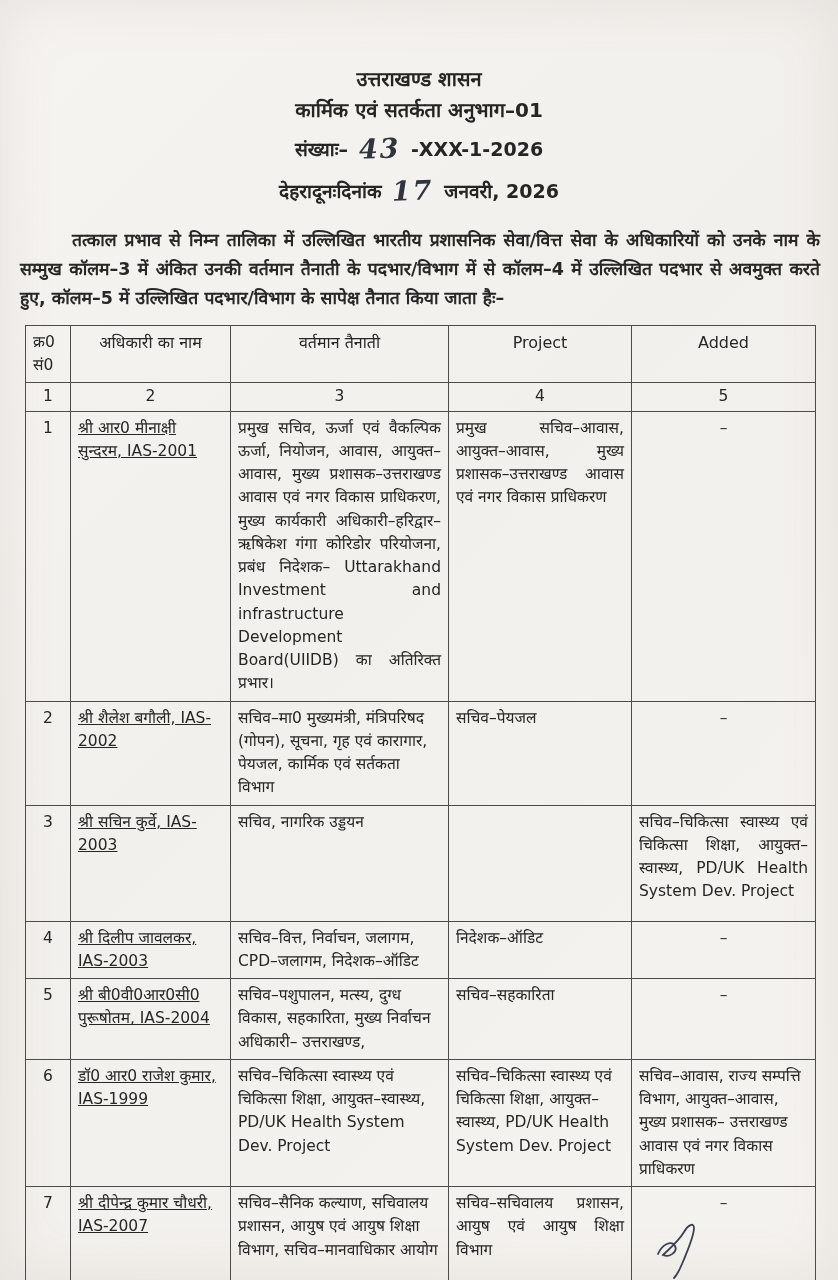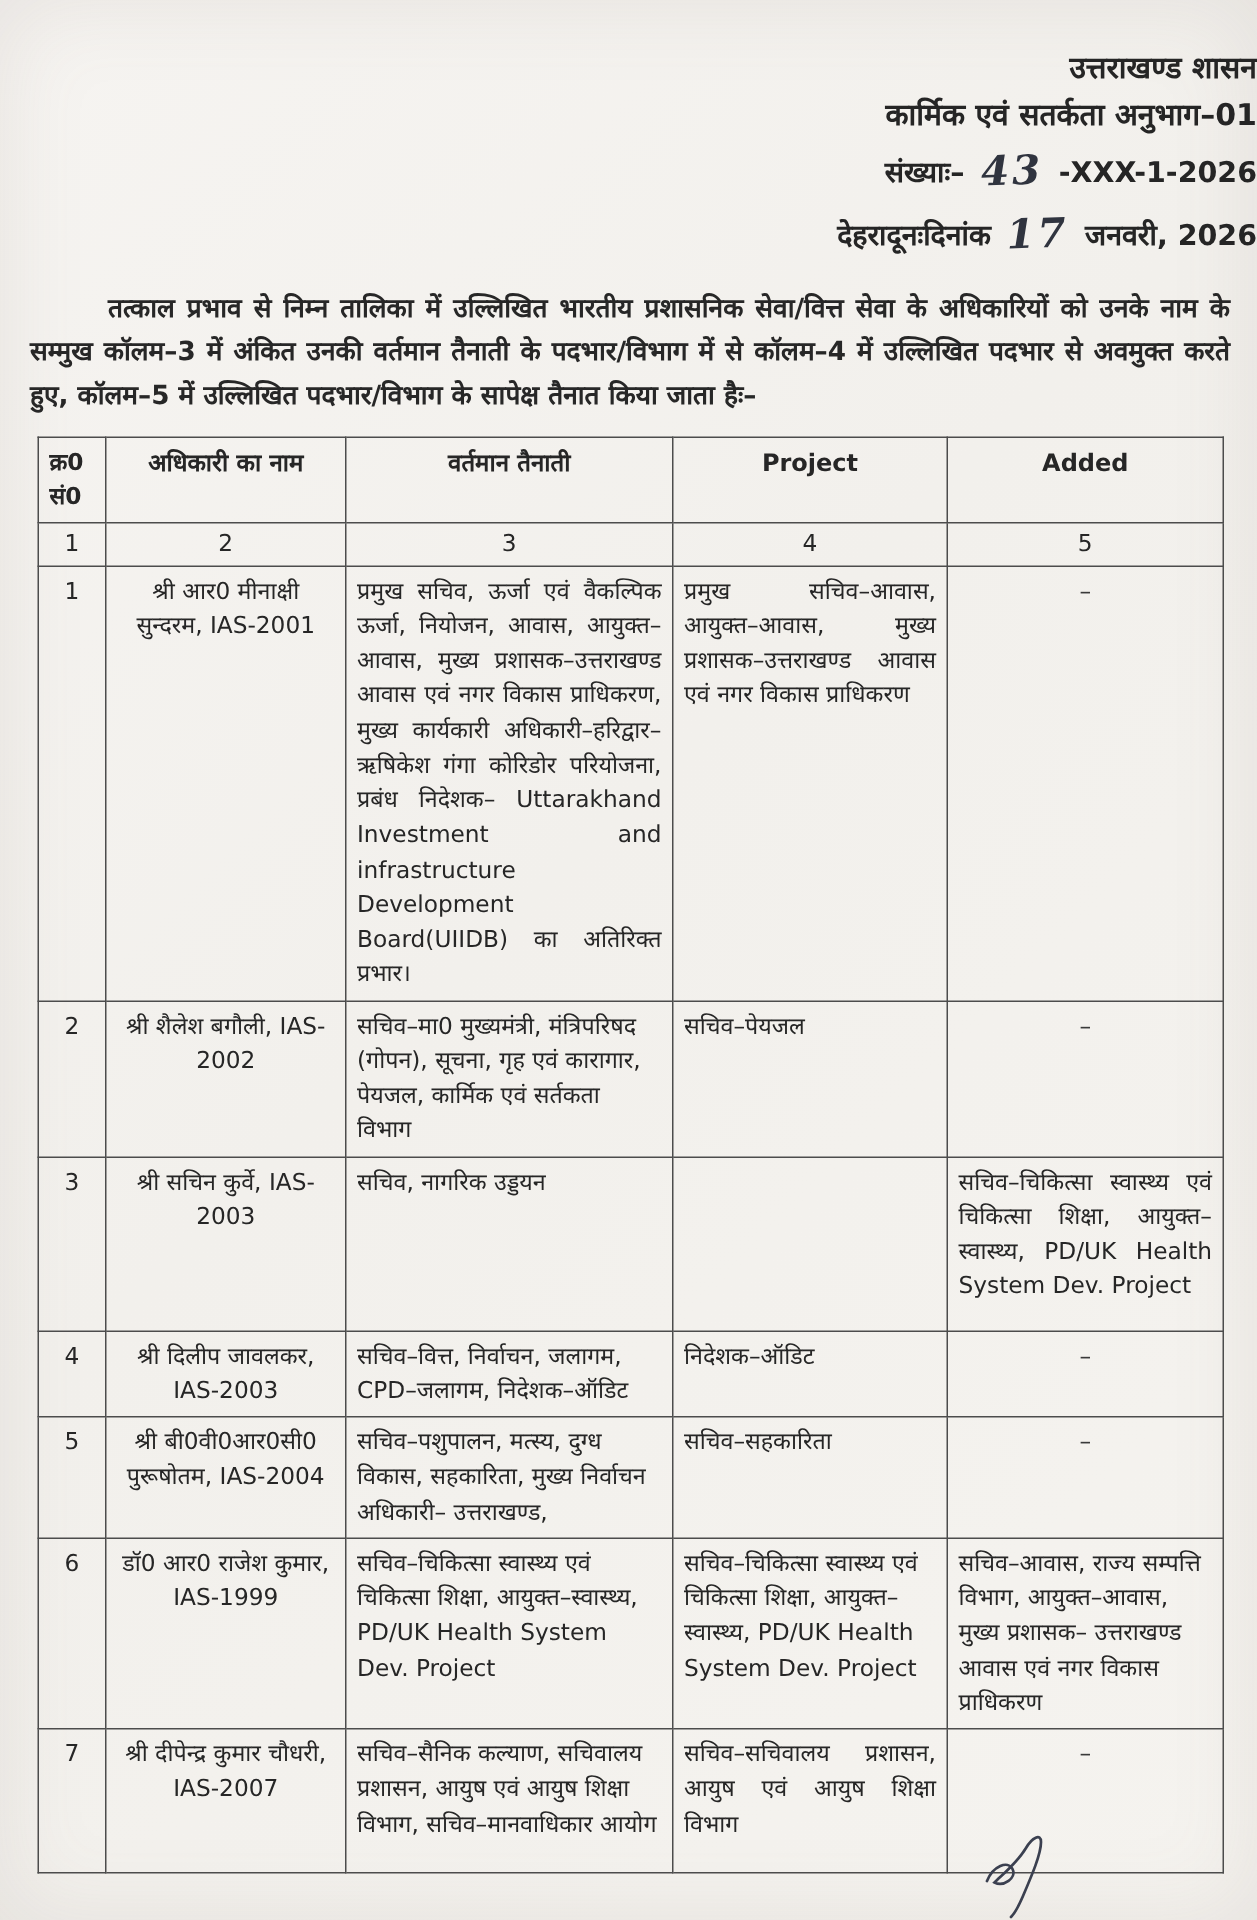--- a/index.html
+++ b/index.html
@@ -10,21 +10,21 @@
     color:#2b2b2b;
     overflow:hidden;
     position:relative;
   }
   .paper{
     position:absolute;inset:0;
     background:linear-gradient(135deg,#f6f4f1 0%,#f2f0ec 45%,#f5f3ef 100%);
     box-shadow:inset 0 0 60px rgba(120,110,100,0.12);
   }
   
-  .doc-header{padding-top:30px;text-align:right;line-height:1.55;}
+  .doc-header{padding-top:30px;text-align:center;line-height:1.55;margin-top:34px;}
   .h-line{font-weight:bold;font-size:20px;color:#252525;}
   .h-line.num{font-size:19px;}
   .handwritten{
     font-family:"DejaVu Serif","Liberation Serif",serif;
     font-style:italic;font-weight:bold;
     font-size:27px;color:#30343f;
     letter-spacing:2px;
     display:inline-block;transform:rotate(-2deg);
     margin:0 4px;position:relative;top:2px;
   }
@@ -48,26 +48,26 @@
   }
   table.transfer th,table.transfer td{
     border:1.4px solid #4c4c4c;
     padding:5px 7px;
     vertical-align:top;
     line-height:1.5;
     word-wrap:break-word;
   }
   col.c1{width:45px;}  col.c2{width:160px;}
   col.c3{width:218px;} col.c4{width:183px;} col.c5{width:184px;}
-  th{font-weight:bold;font-size:16px;text-align:center;}
+  th{font-weight:normal;font-size:16px;text-align:center;}
   th.th-sno{text-align:left;font-size:15.5px;}
   tr.head-row th{height:46px;}
   tr.num-row td{text-align:center;height:16px;padding:2px;}
   td.sno{text-align:center;}
-  td.name{text-align:center;padding-left:10px;padding-right:10px;}
+  td.name{padding-left:10px;padding-right:10px;text-decoration:underline;}
   td.cen{text-align:left;}
   td.jus{text-align:justify;}
   td.lft{text-align:left;}
   td.dash{text-align:center;color:#3a3a3a;}
   tr.r1{height:284px;} tr.r2{height:92px;} tr.r3{height:116px;}
   tr.r4{height:48px;}  tr.r5{height:66px;} tr.r6{height:124px;}
   tr.r7{height:96px;}
   
   .sig{position:absolute;left:652px;top:1220px;width:60px;height:60px;}
 </style>

